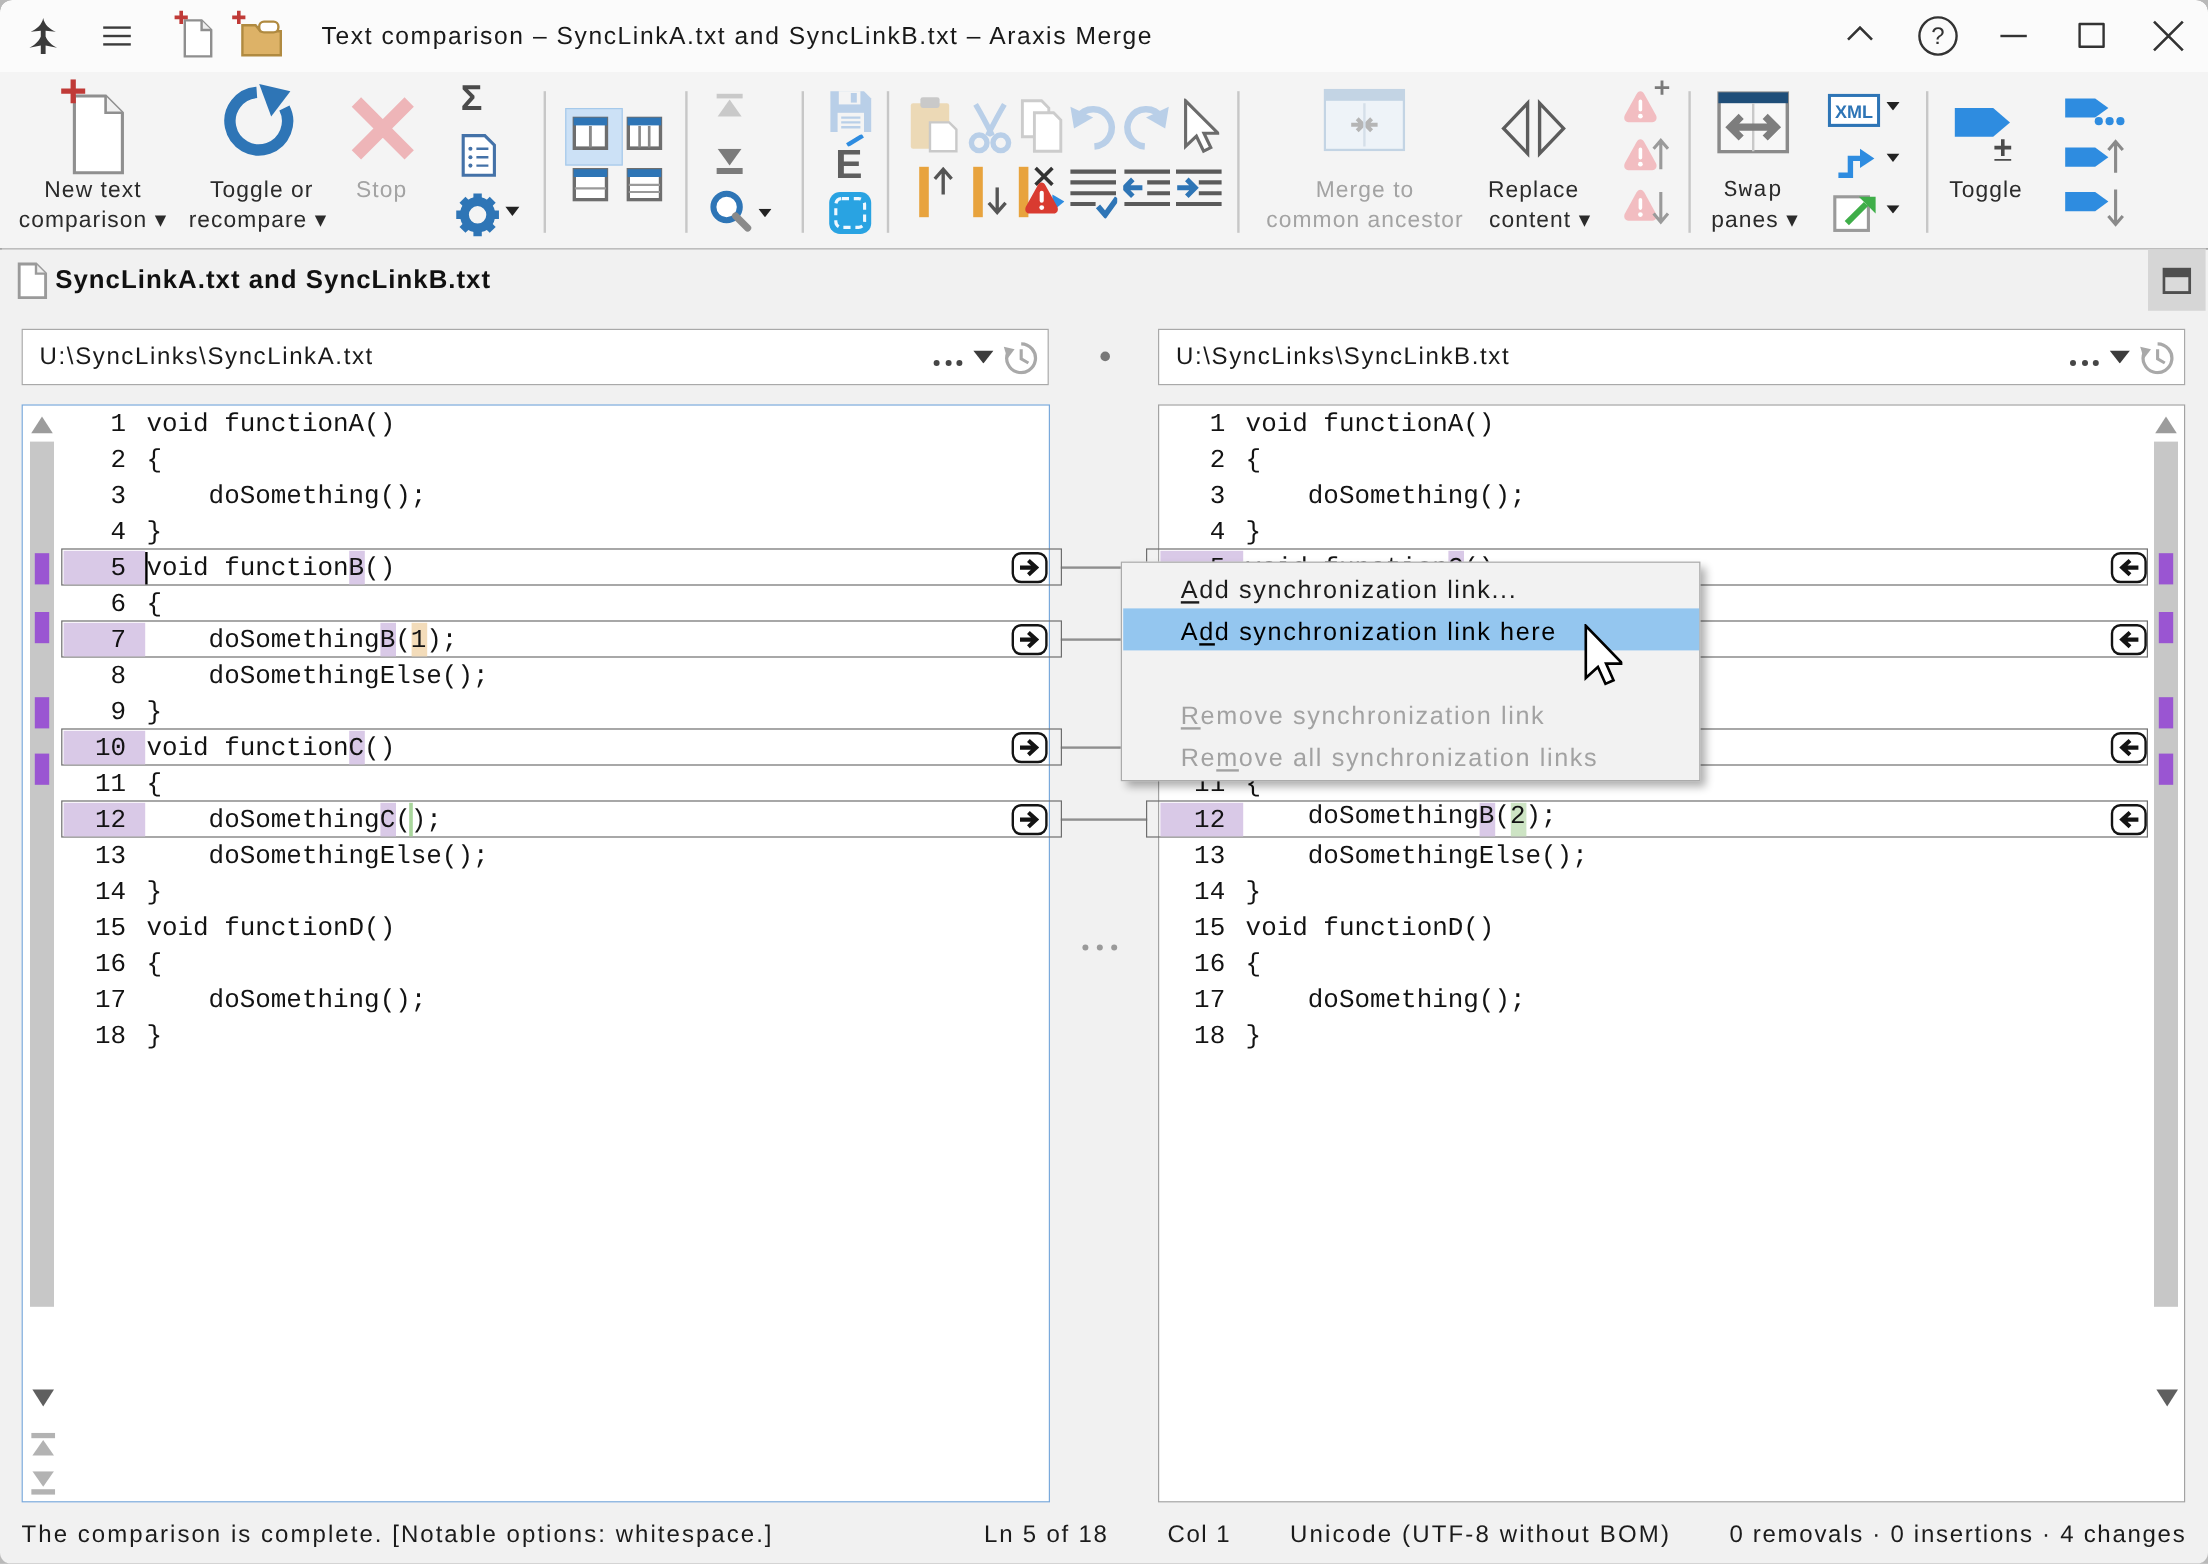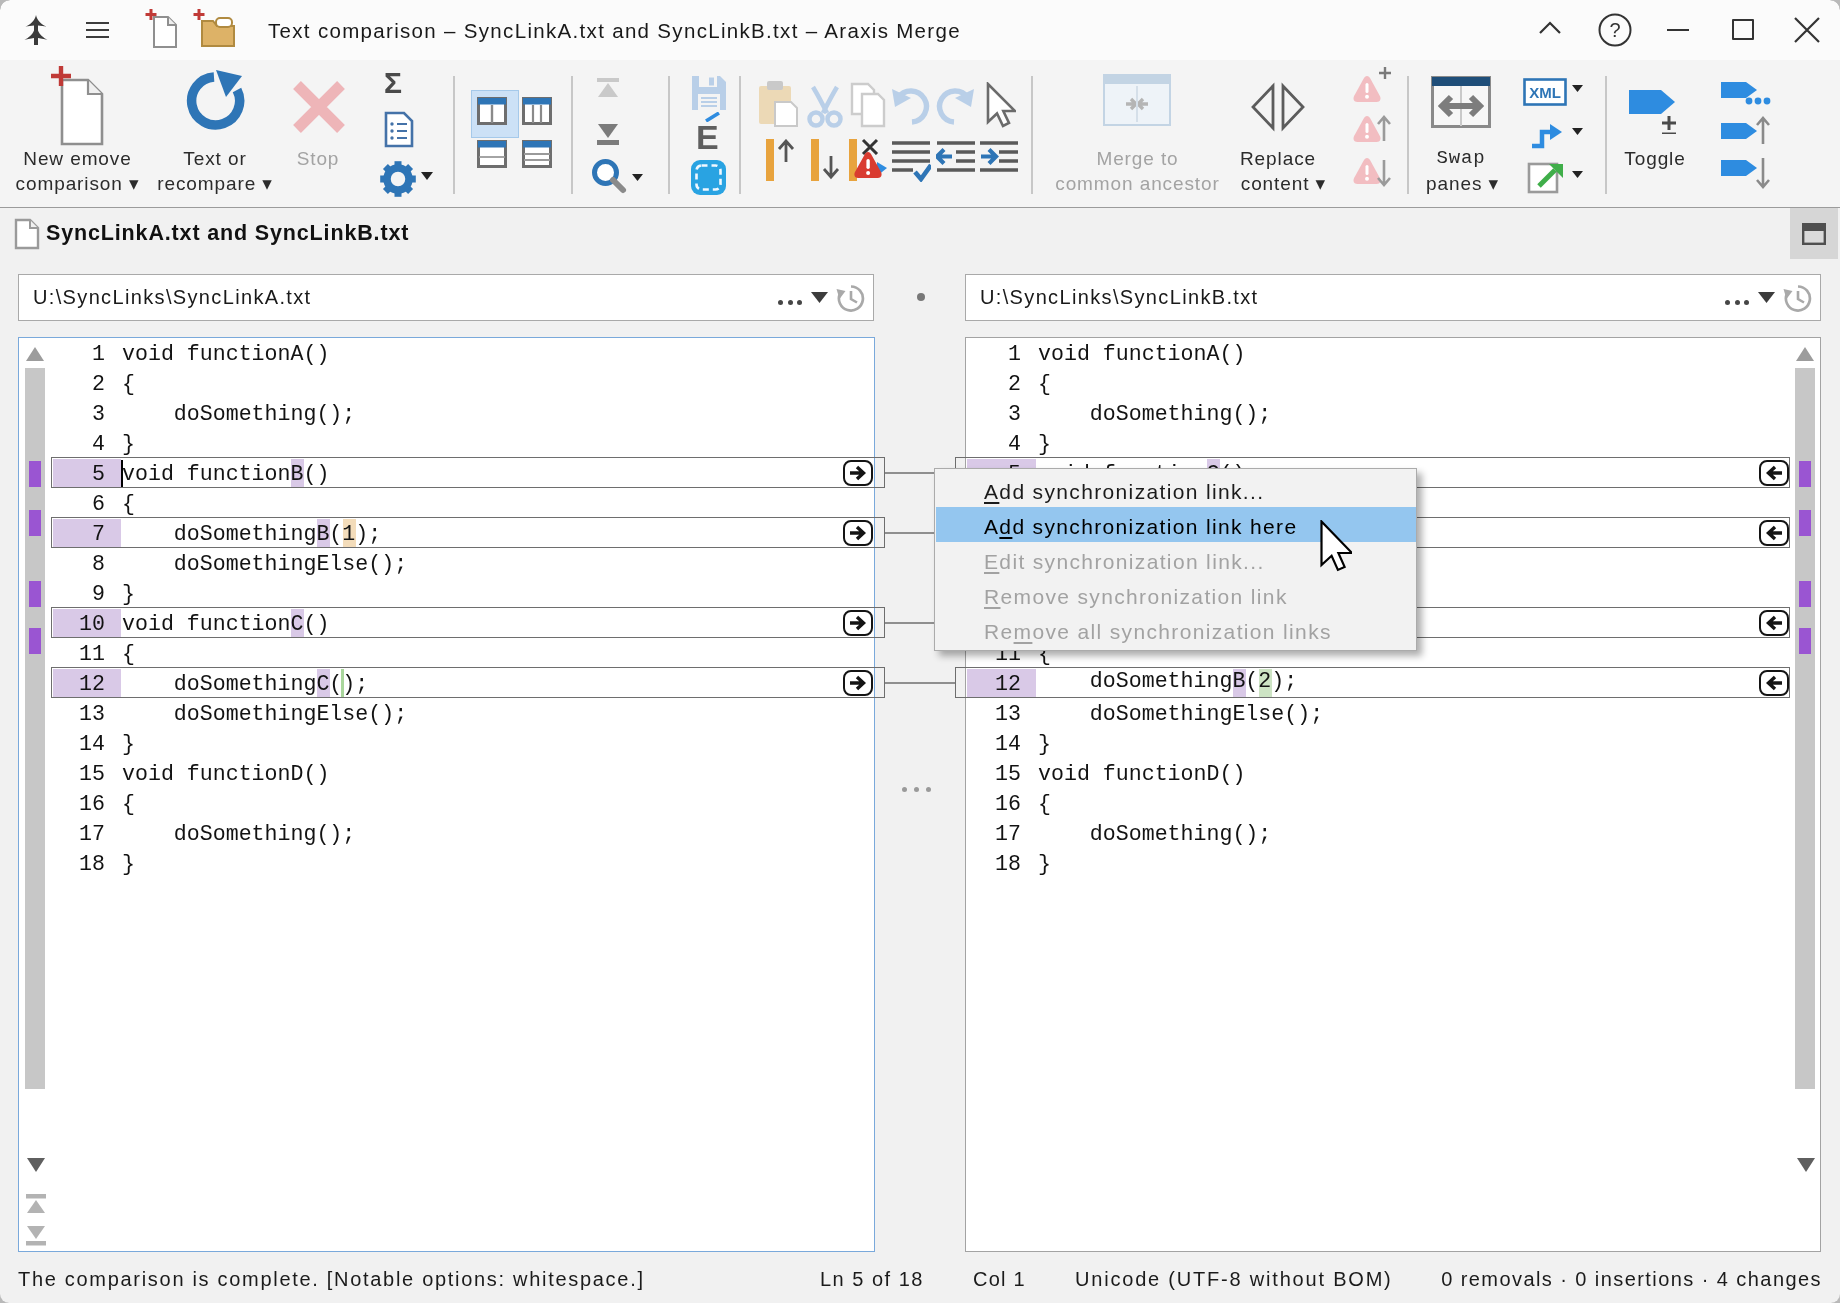--- a/index.html
+++ b/index.html
@@ -48,27 +48,27 @@
 <div class="" style="left:668px;top:76px;width:1.6px;height:118px;background:#c7c7c7;"></div>
 <div class="" style="left:739px;top:76px;width:1.6px;height:118px;background:#c7c7c7;"></div>
 <div class="" style="left:1031px;top:76px;width:1.6px;height:118px;background:#c7c7c7;"></div>
 <div class="" style="left:1407px;top:76px;width:1.6px;height:118px;background:#c7c7c7;"></div>
 <div class="" style="left:1605px;top:76px;width:1.6px;height:118px;background:#c7c7c7;"></div>
 <svg style="position:absolute;left:50px;top:66px;" width="60" height="84" viewBox="0 0 60 84">
       <path d="M12,14 L38,14 L52,28 L52,78 L12,78 Z" fill="#fff" stroke="#8f8f8f" stroke-width="2.6"></path>
 <path d="M38,14 L38,28 L52,28" fill="#f0f0f0" stroke="#8f8f8f" stroke-width="2.2"></path>
 <path d="M11,0 L11,20 M1,10 L21,10" stroke="#c03a37" stroke-width="4.4"></path>
     </svg>
-<div class="lbl" style="position:absolute;left:20px;top:146px;width:115px;">New emove</div>
+<div class="lbl" style="position:absolute;left:20px;top:146px;width:115px;">New text</div>
 <div class="lbl" style="position:absolute;left:15px;top:171px;width:125px;">comparison ▾</div>
 <svg style="position:absolute;left:186px;top:70px;" width="64" height="72" viewBox="0 0 64 72">
       <path d="M28,7 A24,24 0 1 0 51,20" fill="none" stroke="#2e75b6" stroke-width="9.5"></path>
 <path d="M30,0 L56,6 L40,27 Z" fill="#2e75b6"></path>
     </svg>
-<div class="lbl" style="position:absolute;left:175px;top:146px;width:80px;">Text or</div>
+<div class="lbl" style="position:absolute;left:175px;top:146px;width:80px;">Toggle or</div>
 <div class="lbl" style="position:absolute;left:150px;top:171px;width:130px;">recompare ▾</div>
 <svg style="position:absolute;left:291px;top:79px;" width="56" height="56" viewBox="0 0 56 56">
       <path d="M6,6 L50,50 M50,6 L6,50" stroke="#eeb5b8" stroke-width="11"></path>
     </svg>
 <div class="lbl" style="position:absolute;left:293px;top:146px;width:50px;color:#a3a3a3;">Stop</div>
 <div style="position:absolute;left:384px;top:66px;font-size:30px;font-weight:bold;color:#4a4a4a;">Σ</div>
 <svg style="position:absolute;left:384px;top:111px;" width="30" height="37" viewBox="0 0 30 37">
       <path d="M2,2 L20,2 L28,10 L28,35 L2,35 Z" fill="#fff" stroke="#4472a8" stroke-width="2.6"></path>
 <circle cx="8" cy="13" r="1.7" fill="#4472a8"></circle>
       <circle cx="8" cy="20" r="1.7" fill="#4472a8"></circle>
@@ -495,21 +495,20 @@
 <svg style="position:absolute;left:1765px;top:674.5px;" width="18" height="16" viewBox="0 0 18 16">
       <path d="M17,8 L5,8 M10,2 L3.5,8 L10,14" stroke="#141414" stroke-width="3.4" fill="none"></path>
     </svg>
 <div class="" style="left:902px;top:787px;width:5px;height:5px;background:#9a9a9a;border-radius:50%;"></div>
 <div class="" style="left:914px;top:787px;width:5px;height:5px;background:#9a9a9a;border-radius:50%;"></div>
 <div class="" style="left:926px;top:787px;width:5px;height:5px;background:#9a9a9a;border-radius:50%;"></div>
 <div class="" style="left:934px;top:468px;width:483px;height:183px;background:#f2f2f2;border:1.2px solid #ababab;box-shadow:5px 5px 7px rgba(0,0,0,0.32);z-index:10;"></div>
 <div class="" style="left:935.5px;top:507px;width:480px;height:34.5px;background:#94c6ef;z-index:11;"></div>
 <div style="left:984px;top:473.5px;height:35px;line-height:35px;font-size:21px;letter-spacing:1.35px;color:#1b1b1b;z-index:12;white-space:nowrap;"><u>A</u>dd synchronization link...</div>
 <div style="left:984px;top:508.5px;height:35px;line-height:35px;font-size:21px;letter-spacing:1.35px;color:#000;z-index:12;white-space:nowrap;">A<u>d</u>d synchronization link here</div>
-<div style="left:984px;top:543.5px;height:35px;line-height:35px;font-size:21px;letter-spacing:1.35px;color:#a2a2a2;z-index:12;white-space:nowrap;"><u>E</u>dit synchronization link...</div>
 <div style="left:984px;top:578.5px;height:35px;line-height:35px;font-size:21px;letter-spacing:1.35px;color:#a2a2a2;z-index:12;white-space:nowrap;"><u>R</u>emove synchronization link</div>
 <div style="left:984px;top:613.5px;height:35px;line-height:35px;font-size:21px;letter-spacing:1.35px;color:#a2a2a2;z-index:12;white-space:nowrap;">Re<u>m</u>ove all synchronization links</div>
 <svg style="position:absolute;left:1320px;top:520px;z-index:20;" width="32" height="52" viewBox="0 0 32 52">
       <path d="M1.5,1.5 L1.5,45 L11.6,35.8 L17.9,49.9 L24.6,46.9 L18.4,33 L32,33 Z" fill="#fff" stroke="#000" stroke-width="2.2"></path>
     </svg>
 <div style="position:absolute;left:18px;top:1266px;font-size:20px;color:#1b1b1b;line-height:26px;letter-spacing:1.7px;">The comparison is complete. [Notable options: whitespace.]</div>
 <div style="position:absolute;left:820px;top:1266px;font-size:20px;color:#1b1b1b;line-height:26px;letter-spacing:1.5px;">Ln 5 of 18</div>
 <div style="position:absolute;left:973px;top:1266px;font-size:20px;color:#1b1b1b;line-height:26px;letter-spacing:1.26px;">Col 1</div>
 <div style="position:absolute;left:1075px;top:1266px;font-size:20px;color:#1b1b1b;line-height:26px;letter-spacing:1.8px;">Unicode (UTF-8 without BOM)</div>
 <div style="position:absolute;right:18px;top:1266px;font-size:20px;color:#1b1b1b;line-height:26px;letter-spacing:1.43px;">0 removals · 0 insertions · 4 changes</div>

